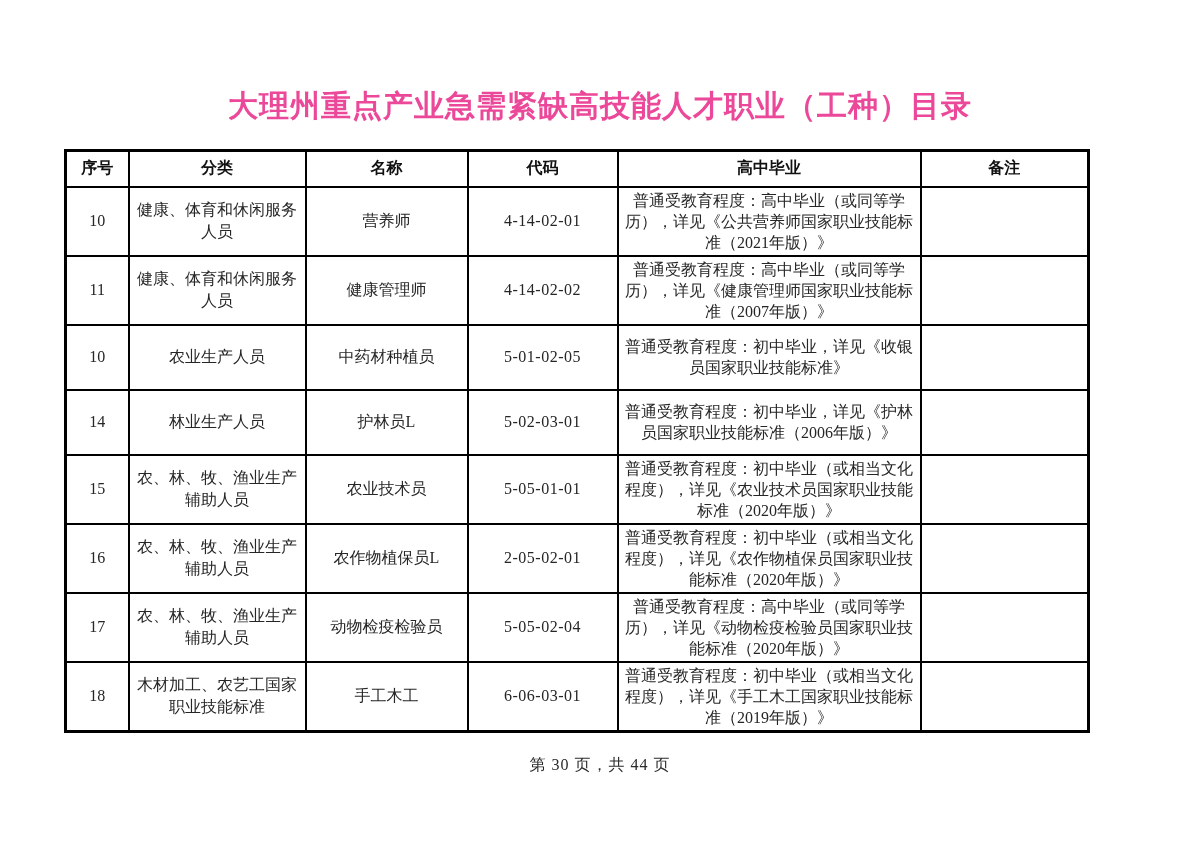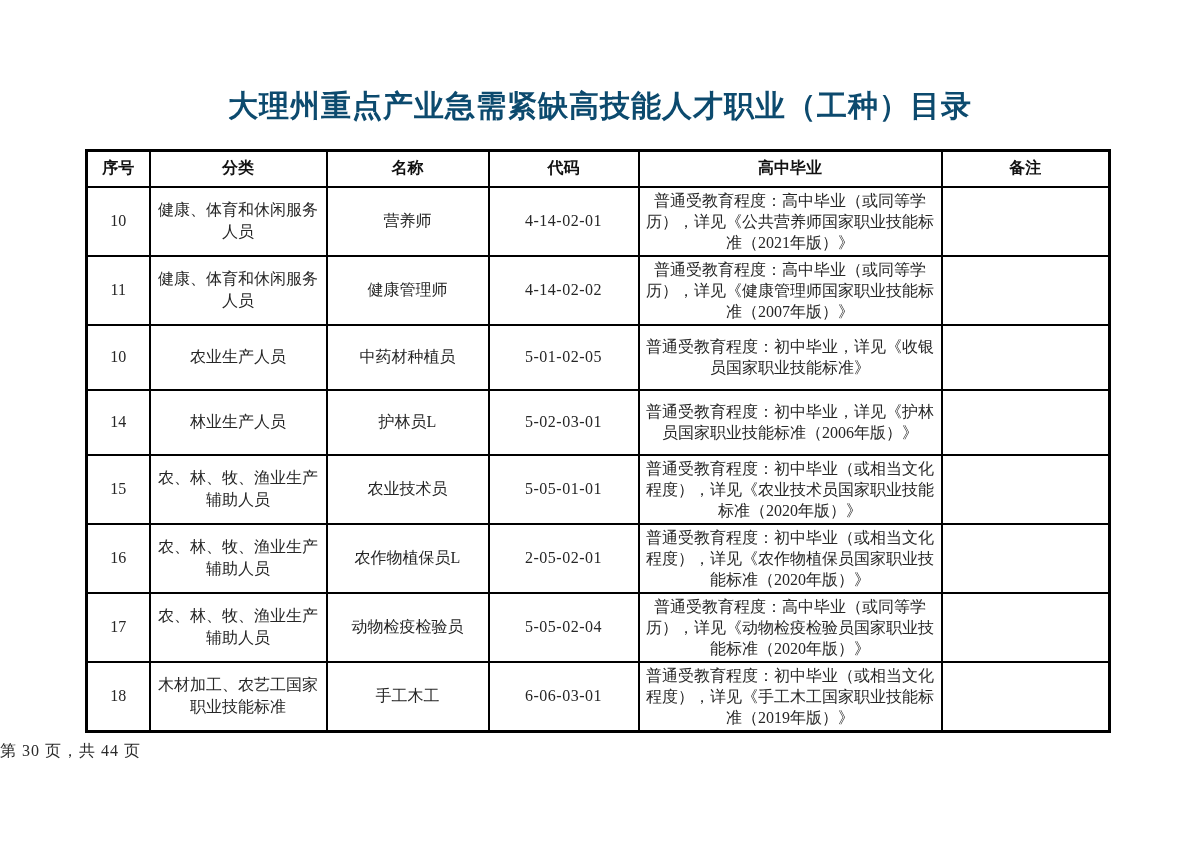--- a/index.html
+++ b/index.html
@@ -17,26 +17,26 @@
     overflow: hidden;
   }
   .title {
     margin: 0;
     padding-top: 86px;
     text-align: center;
     font-family: "Liberation Sans", "DejaVu Sans", sans-serif;
     font-size: 30px;
     font-weight: 800;
     letter-spacing: 1px;
-    color: #0c4a6e;
+    color: #ec4899;
   }
   table.catalog {
     border-collapse: collapse;
     table-layout: fixed;
-    margin-left: 85px;
+    margin-left: 64px;
     margin-top: 22px;
     width: 1023px;
     border: 3px solid #000;
   }
   table.catalog th,
   table.catalog td {
     border: 2px solid #000;
     padding: 2px 4px;
     font-size: 16px;
     color: #262626;
@@ -55,21 +55,22 @@
   td.c-cat  { line-height: 22px; padding: 2px 8px; }
   td.c-name { }
   td.c-code { font-size: 17px; letter-spacing: 0.5px; }
   td.c-cond {
     text-align: left;
     font-size: 15px;
     line-height: 21px;
     padding: 3px 6px 3px 7px;
   }
   .footer {
-    margin-top: 8px;
+    margin-top: 22px;
+    text-align: center;
     font-size: 16px;
     color: #2a2a2a;
     letter-spacing: 1px;
   }
 </style>
 </head>
 <body>
 
 <div class="page">
 

